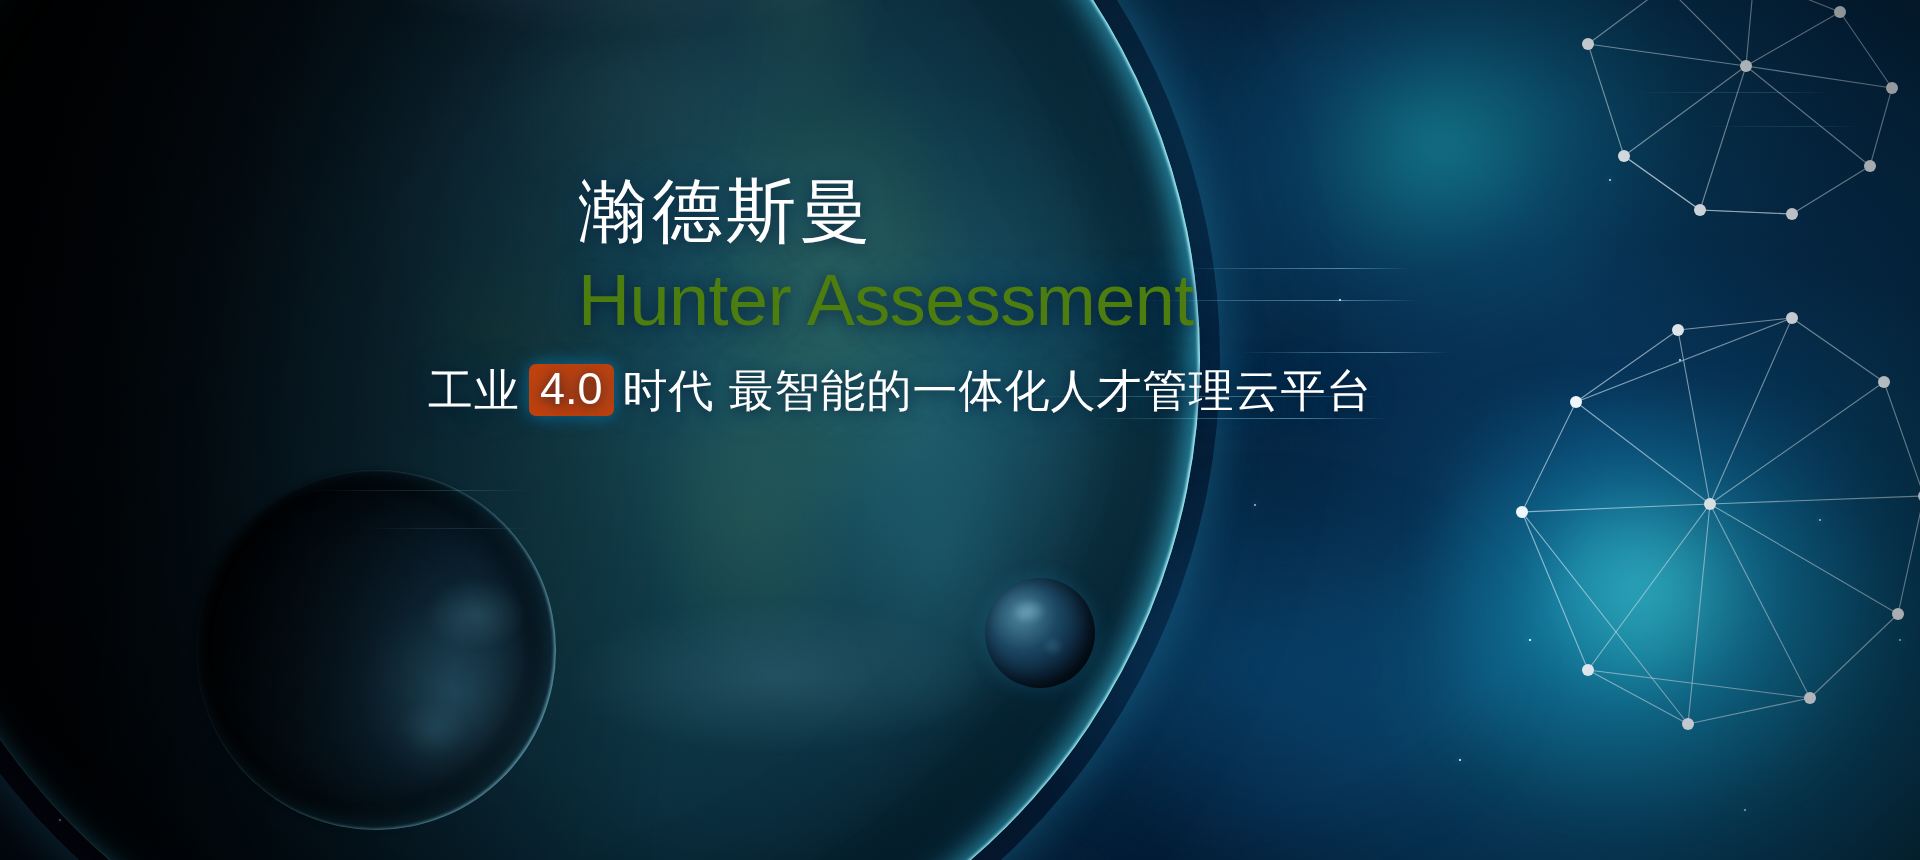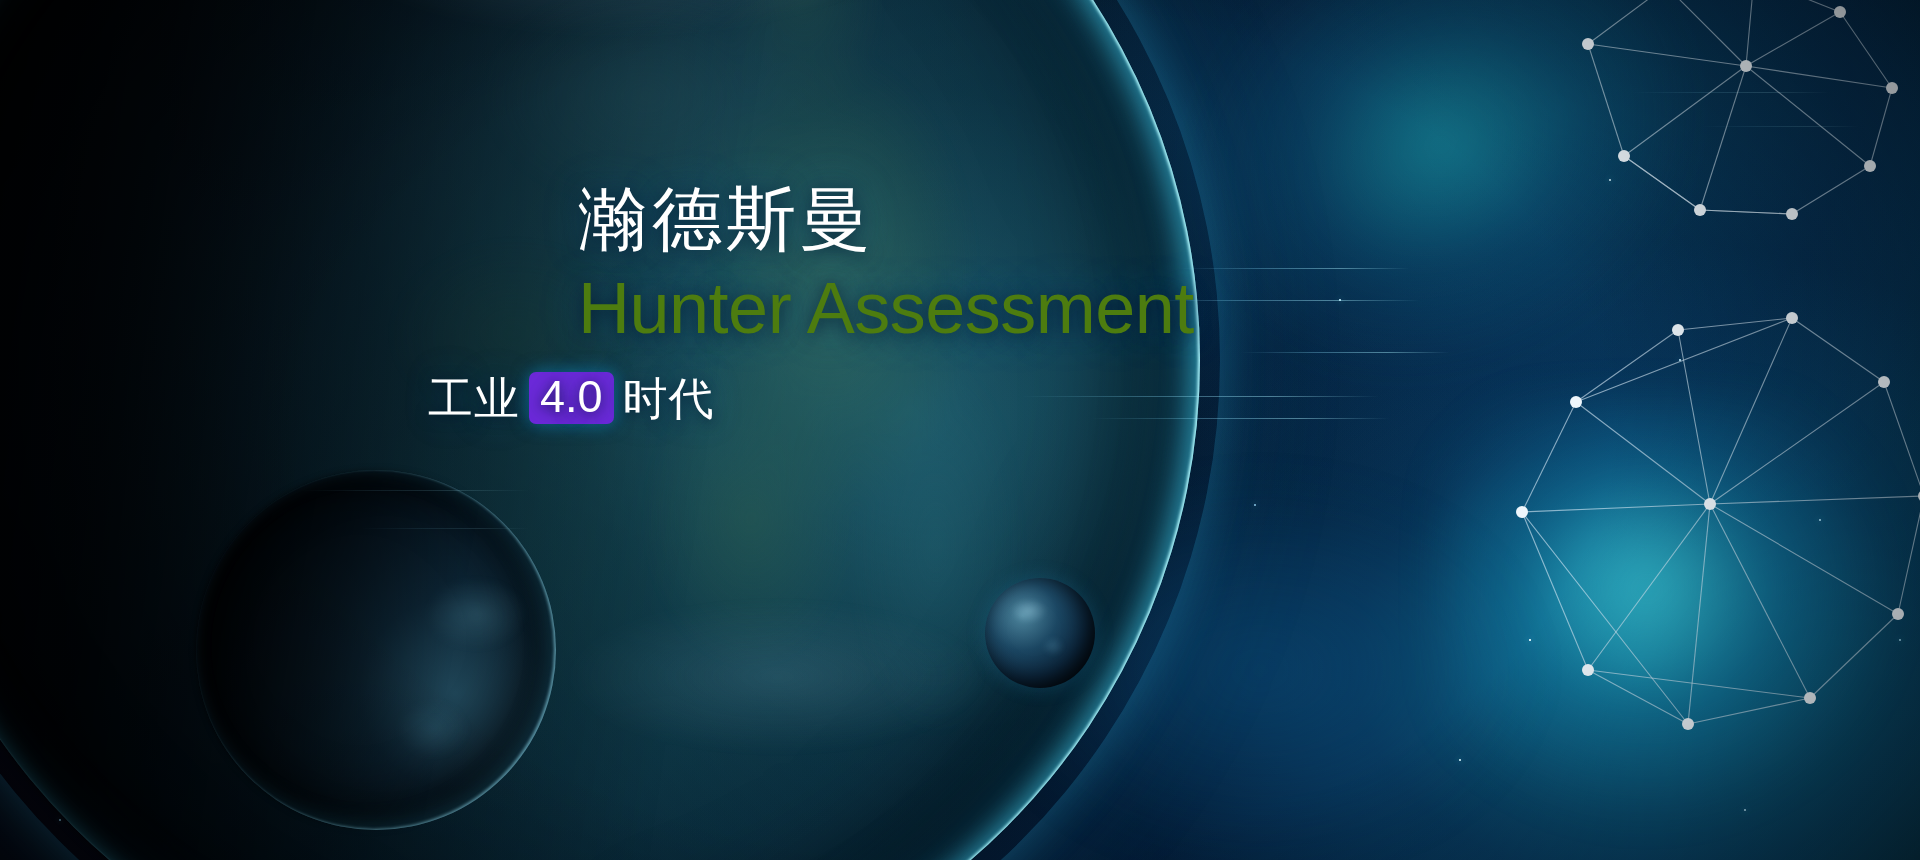--- a/index.html
+++ b/index.html
@@ -285,21 +285,21 @@
   .network circle {
     fill: #eef6fc;
   }
   .net-top { right: -40px; top: -30px; }
   .net-bottom { right: -30px; top: 290px; }
 
   
   .copy {
     position: absolute;
     left: 578px;
-    top: 184px;
+    top: 176px;
     z-index: 10;
   }
   .title-cn {
     margin: 0;
     font-size: 70px;
     line-height: 1.0;
     font-weight: 400;
     letter-spacing: 4px;
     color: #ffffff;
     text-shadow: 0 2px 18px rgba(0,18,40,.85), 0 0 42px rgba(20,120,190,.45);
@@ -322,21 +322,21 @@
     font-weight: 400;
     letter-spacing: 1px;
     color: #ffffff;
     text-shadow: 0 2px 14px rgba(0,18,40,.85), 0 0 34px rgba(20,120,190,.40);
     white-space: nowrap;
     display: flex;
     align-items: center;
   }
   .badge-40 {
     display: inline-block;
-    background: #6d28d9;
+    background: #c2410c;
     color: #ffffff;
     border-radius: 7px;
     padding: 2px 11px 5px 11px;
     margin: 0 9px;
     font-size: 45px;
     line-height: 1.0;
     letter-spacing: 0;
     box-shadow: 0 0 18px rgba(15,153,222,.55);
   }
   .sub-gap { display: inline-block; width: 14px; }
@@ -476,18 +476,19 @@
 
     <h1 class="title-cn">瀚德斯曼</h1>
 
     <h2 class="title-en">Hunter Assessment</h2>
 
     <div class="subtitle">
       <span>工业</span>
       <span class="badge-40">4.0</span>
       <span>时代</span>
       <span class="sub-gap"></span>
+      <span>最智能的一体化人才管理云平台</span>
     </div>
 
   </div>
 
   <div class="vignette"></div>
 </div>
 
 </body></html>

